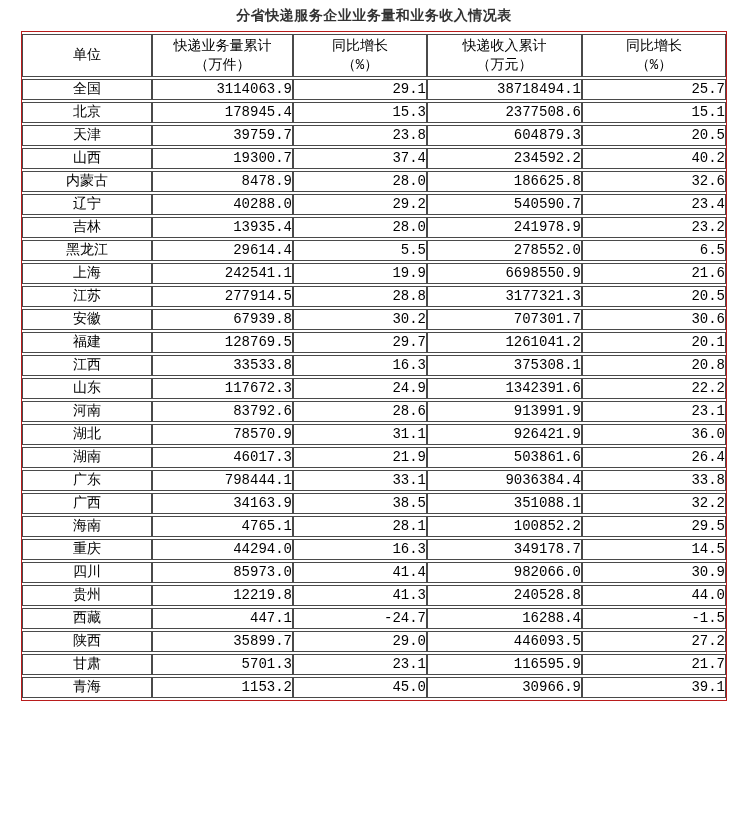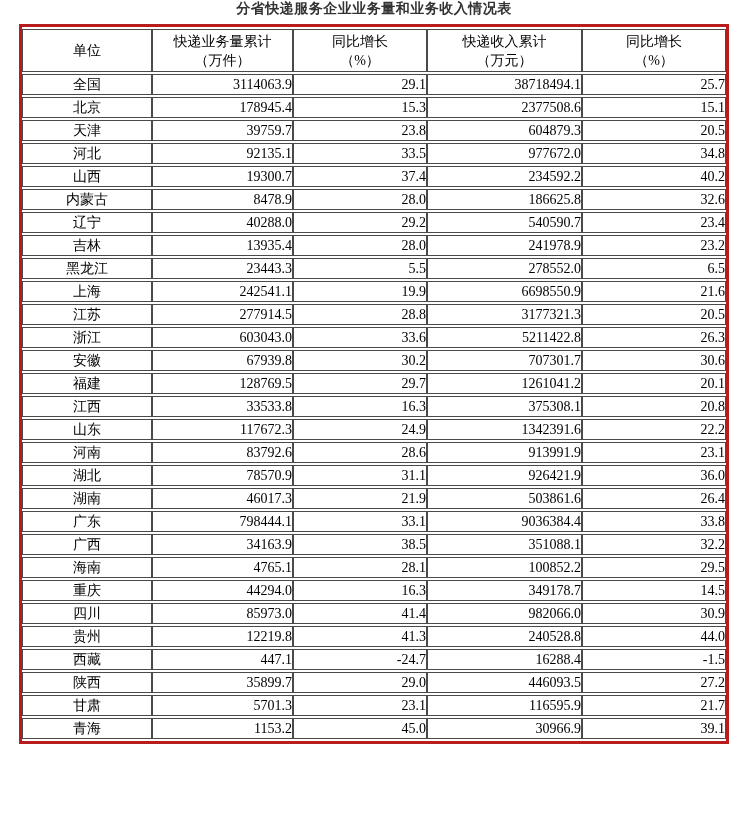--- a/index.html
+++ b/index.html
@@ -12,35 +12,37 @@
     font-family: "Liberation Serif", "DejaVu Serif", serif;
     color: #000000;
   }
   .page {
     width: 748px;
     height: 828px;
     background: #ffffff;
     overflow: hidden;
   }
   .title {
+    padding-top: 7px;
     text-align: center;
     font-family: "Liberation Sans", "DejaVu Sans", sans-serif;
     font-weight: bold;
     font-size: 14px;
     color: #333333;
     letter-spacing: 0.5px;
   }
   table.data-table {
     border-collapse: separate;
     border-spacing: 0 2px;
     table-layout: fixed;
     width: 704px;
     margin: 6px auto 0 auto;
-    border: 3px solid #b91c1c;
+    border: 1px solid #b91c1c;
     background: #ffffff;
+    font-family: Liberation Mono, monospace;
   }
   table.data-table th,
   table.data-table td {
     border: 1px solid #4a4a4a;
     background: #ffffff;
     overflow: hidden;
     white-space: nowrap;
   }
   table.data-table th {
     font-weight: normal;
@@ -117,27 +119,20 @@
           <td class="cell-number">15.1</td>
         </tr>
         <tr>
           <td class="cell-province">天津</td>
           <td class="cell-number">39759.7</td>
           <td class="cell-number">23.8</td>
           <td class="cell-number">604879.3</td>
           <td class="cell-number">20.5</td>
         </tr>
         <tr>
-          <td class="cell-province">河北</td>
-          <td class="cell-number">92135.1</td>
-          <td class="cell-number">33.5</td>
-          <td class="cell-number">977672.0</td>
-          <td class="cell-number">34.8</td>
-        </tr>
-        <tr>
           <td class="cell-province">山西</td>
           <td class="cell-number">19300.7</td>
           <td class="cell-number">37.4</td>
           <td class="cell-number">234592.2</td>
           <td class="cell-number">40.2</td>
         </tr>
         <tr>
           <td class="cell-province">内蒙古</td>
           <td class="cell-number">8478.9</td>
           <td class="cell-number">28.0</td>
@@ -153,47 +148,40 @@
         </tr>
         <tr>
           <td class="cell-province">吉林</td>
           <td class="cell-number">13935.4</td>
           <td class="cell-number">28.0</td>
           <td class="cell-number">241978.9</td>
           <td class="cell-number">23.2</td>
         </tr>
         <tr>
           <td class="cell-province">黑龙江</td>
-          <td class="cell-number">23443.3</td>
+          <td class="cell-number">29614.4</td>
           <td class="cell-number">5.5</td>
           <td class="cell-number">278552.0</td>
           <td class="cell-number">6.5</td>
         </tr>
         <tr>
           <td class="cell-province">上海</td>
           <td class="cell-number">242541.1</td>
           <td class="cell-number">19.9</td>
           <td class="cell-number">6698550.9</td>
           <td class="cell-number">21.6</td>
         </tr>
         <tr>
           <td class="cell-province">江苏</td>
           <td class="cell-number">277914.5</td>
           <td class="cell-number">28.8</td>
           <td class="cell-number">3177321.3</td>
           <td class="cell-number">20.5</td>
         </tr>
         <tr>
-          <td class="cell-province">浙江</td>
-          <td class="cell-number">603043.0</td>
-          <td class="cell-number">33.6</td>
-          <td class="cell-number">5211422.8</td>
-          <td class="cell-number">26.3</td>
-        </tr>
-        <tr>
           <td class="cell-province">安徽</td>
           <td class="cell-number">67939.8</td>
           <td class="cell-number">30.2</td>
           <td class="cell-number">707301.7</td>
           <td class="cell-number">30.6</td>
         </tr>
         <tr>
           <td class="cell-province">福建</td>
           <td class="cell-number">128769.5</td>
           <td class="cell-number">29.7</td>

